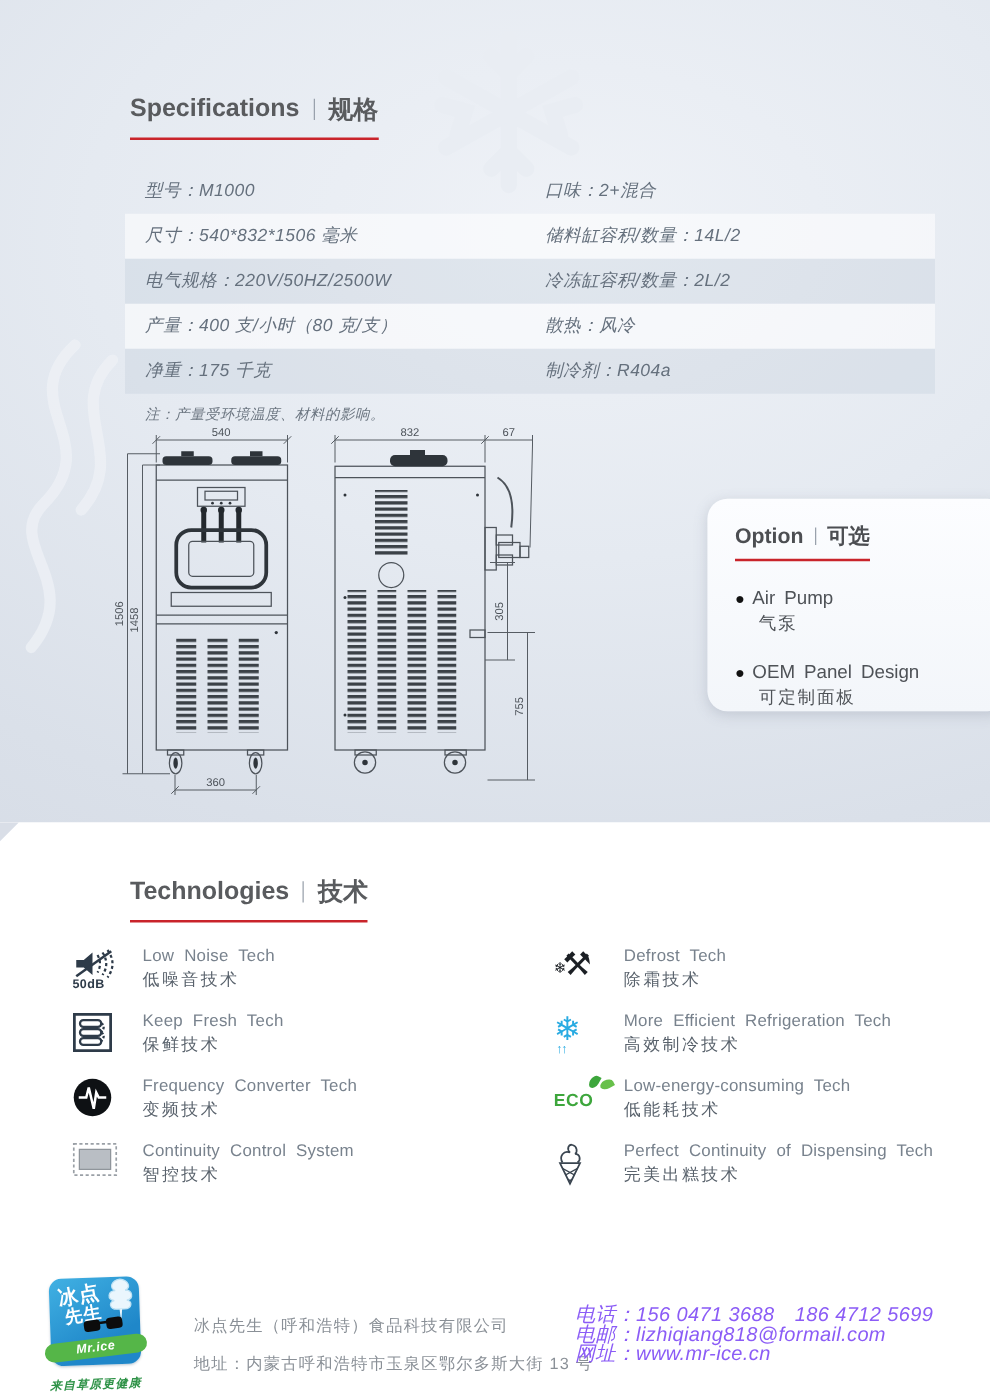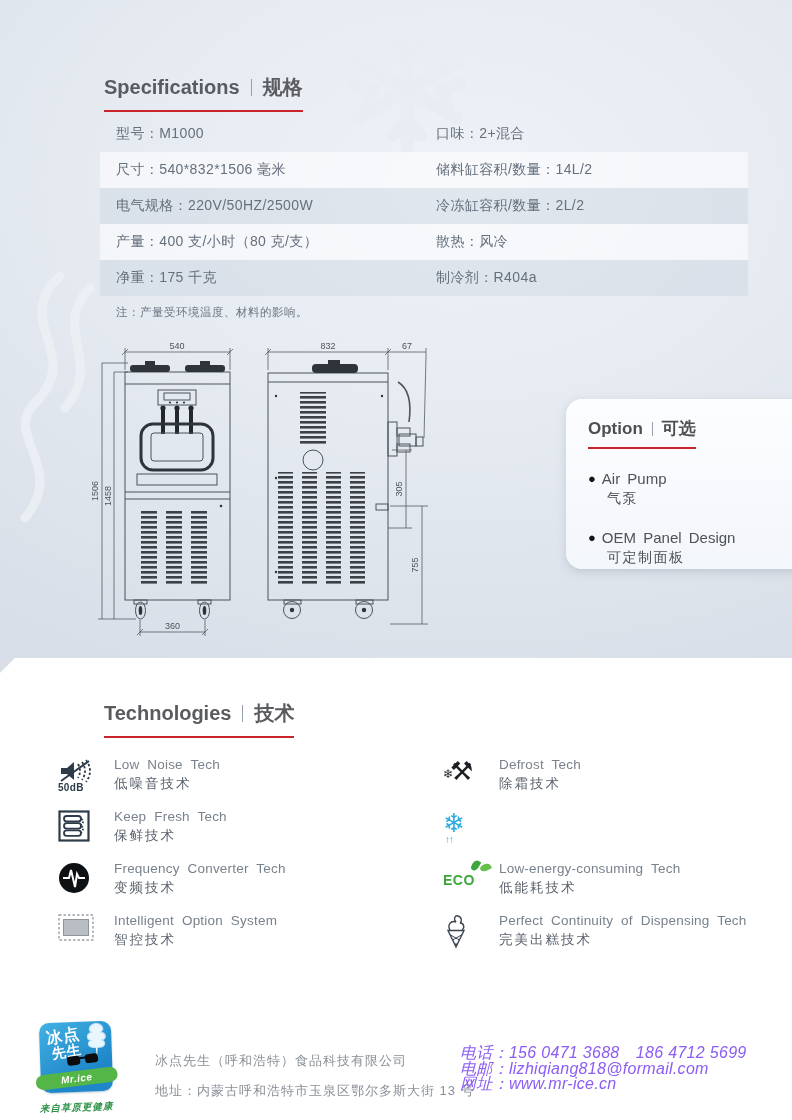--- a/index.html
+++ b/index.html
@@ -10,21 +10,21 @@
         background:radial-gradient(130% 105% at 58% 28%, #eff2f7 0%, #e5eaf1 38%, #dae0e9 72%, #d4dae4 100%);}
   .wm-snow{position:absolute;left:332px;top:22px;}
   .wm-swirl{position:absolute;left:-10px;top:268px;}
 
   .sec-head{position:absolute;display:inline-flex;align-items:center;gap:11px;
         padding-bottom:9px;border-bottom:2px solid var(--red);font-size:20px;font-weight:600;color:var(--ink);margin-left:44px;}
   .sec-head .h-sep{width:1px;height:17px;background:#99a1ac;}
   .head-spec{left:60px;top:74px;}
   .head-tech{left:60px;top:700px;}
 
-  .spec-table{position:absolute;left:100px;top:116px;width:648px;font-size:14px;color:var(--tbl);letter-spacing:.4px;}
+  .spec-table{position:absolute;left:100px;top:135px;width:648px;font-size:14px;color:var(--tbl);letter-spacing:.4px;font-style:italic;}
   .spec-row{height:36px;display:flex;align-items:center;}
   .band-light{background:rgba(255,255,255,.55);}
   .band-dark{background:rgba(150,165,188,.15);}
   .cl{width:320px;padding-left:16px;}
   .cr{flex:1;}
   .spec-note{margin-top:9px;padding-left:16px;font-size:11.5px;color:#6b7580;letter-spacing:.5px;}
 
   .machine-drawing{position:absolute;left:88px;top:336px;}
   .machine-drawing text{font-family:"Liberation Sans",sans-serif;font-size:9px;fill:#4d535a;}
 
@@ -335,40 +335,44 @@
     </div>
 
     <div class="tech-item">
       <div class="t-icon">
         <svg width="36" height="27" viewBox="0 0 36 27">
           <rect x="1" y="1" width="34" height="25" fill="none" stroke="#9aa0a6" stroke-width="1.4" stroke-dasharray="2.5,2"></rect>
           <rect x="5.5" y="5.5" width="25" height="16" fill="#b9bec4" stroke="#8f959b" stroke-width="1"></rect>
         </svg>
       </div>
       <div class="t-text">
-        <div class="en">Intelligent  Option  System</div>
+        <div class="en">Continuity  Control  System</div>
         <div class="zh">智控技术</div>
       </div>
     </div>
 
     <div class="tech-item">
       <div class="t-icon defrost-box">
         <span class="g-snow">❄</span>
         <span class="g-tools">⚒</span>
       </div>
       <div class="t-text">
         <div class="en">Defrost  Tech</div>
         <div class="zh">除霜技术</div>
       </div>
     </div>
 
     <div class="tech-item">
       <div class="t-icon">
         <span class="g-bigsnow">❄</span>
         <span class="g-arrows">↑↑</span>
+      </div>
+      <div class="t-text">
+        <div class="en">More  Efficient  Refrigeration  Tech</div>
+        <div class="zh">高效制冷技术</div>
       </div>
     </div>
 
     <div class="tech-item">
       <div class="t-icon">
         <div class="eco">
           <span class="leaf l1"></span>
           <span class="leaf l2"></span>
           <span>ECO</span>
         </div>

